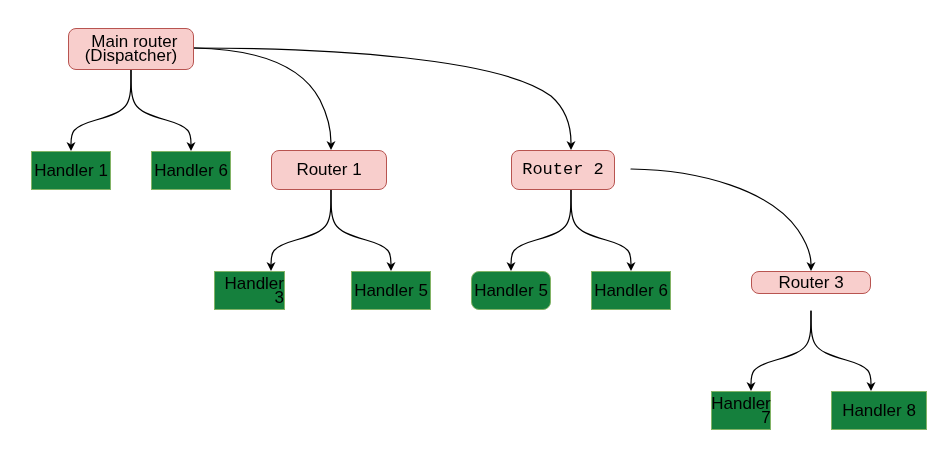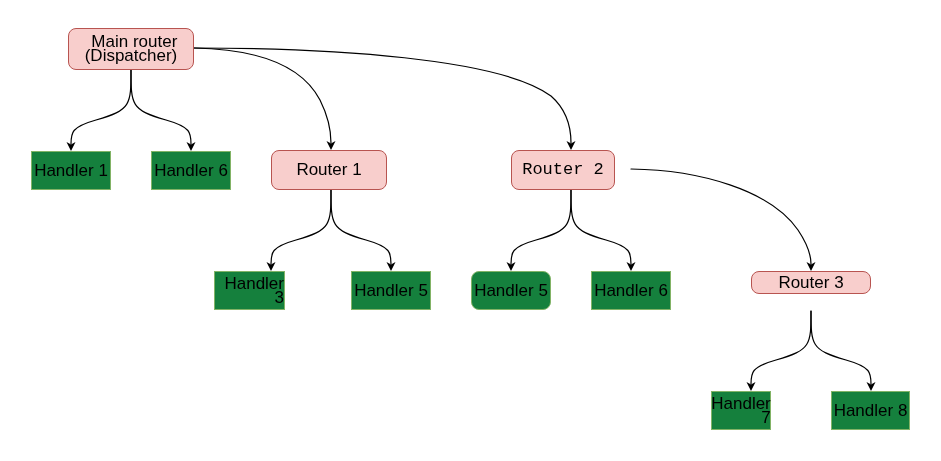--- a/index.html
+++ b/index.html
@@ -115,15 +115,15 @@
       <div class="node node-handler" style="left: 31px; top: 151px; width: 80px; height: 39px;"><span>Handler 1</span></div>
       <div class="node node-handler" style="left: 151px; top: 151px; width: 80px; height: 39px;"><span>Handler 6</span></div>
       <div class="node node-router" style="left: 271px; top: 150px; width: 116px; height: 40px;"><span>Router 1</span></div>
       <div class="node node-router" style="left: 511px; top: 150px; width: 104px; height: 40px; font-family: Liberation Mono, monospace;"><span>Router 2</span></div>
       <div class="node node-handler" style="left: 214px; top: 271px; width: 71px; height: 39px;"><span>Handler 3</span></div>
       <div class="node node-handler" style="left: 351px; top: 271px; width: 80px; height: 39px;"><span>Handler 5</span></div>
       <div class="node node-handler" style="left: 471px; top: 271px; width: 80px; height: 39px; border-radius: 8px;"><span>Handler 5</span></div>
       <div class="node node-handler" style="left: 591px; top: 271px; width: 80px; height: 39px;"><span>Handler 6</span></div>
       <div class="node node-router" style="left: 751px; top: 271px; width: 120px; height: 23px;"><span>Router 3</span></div>
       <div class="node node-handler" style="left: 711px; top: 391px; width: 60px; height: 39px;"><span>Handler 7</span></div>
-      <div class="node node-handler" style="left: 831px; top: 391px; width: 79px; height: 39px;"><span>Handler 8</span></div>
+      <div class="node node-handler" style="left: 831px; top: 391px; width: 96px; height: 39px;"><span>Handler 8</span></div>
     </div>
 </div>
 
 </body></html>

